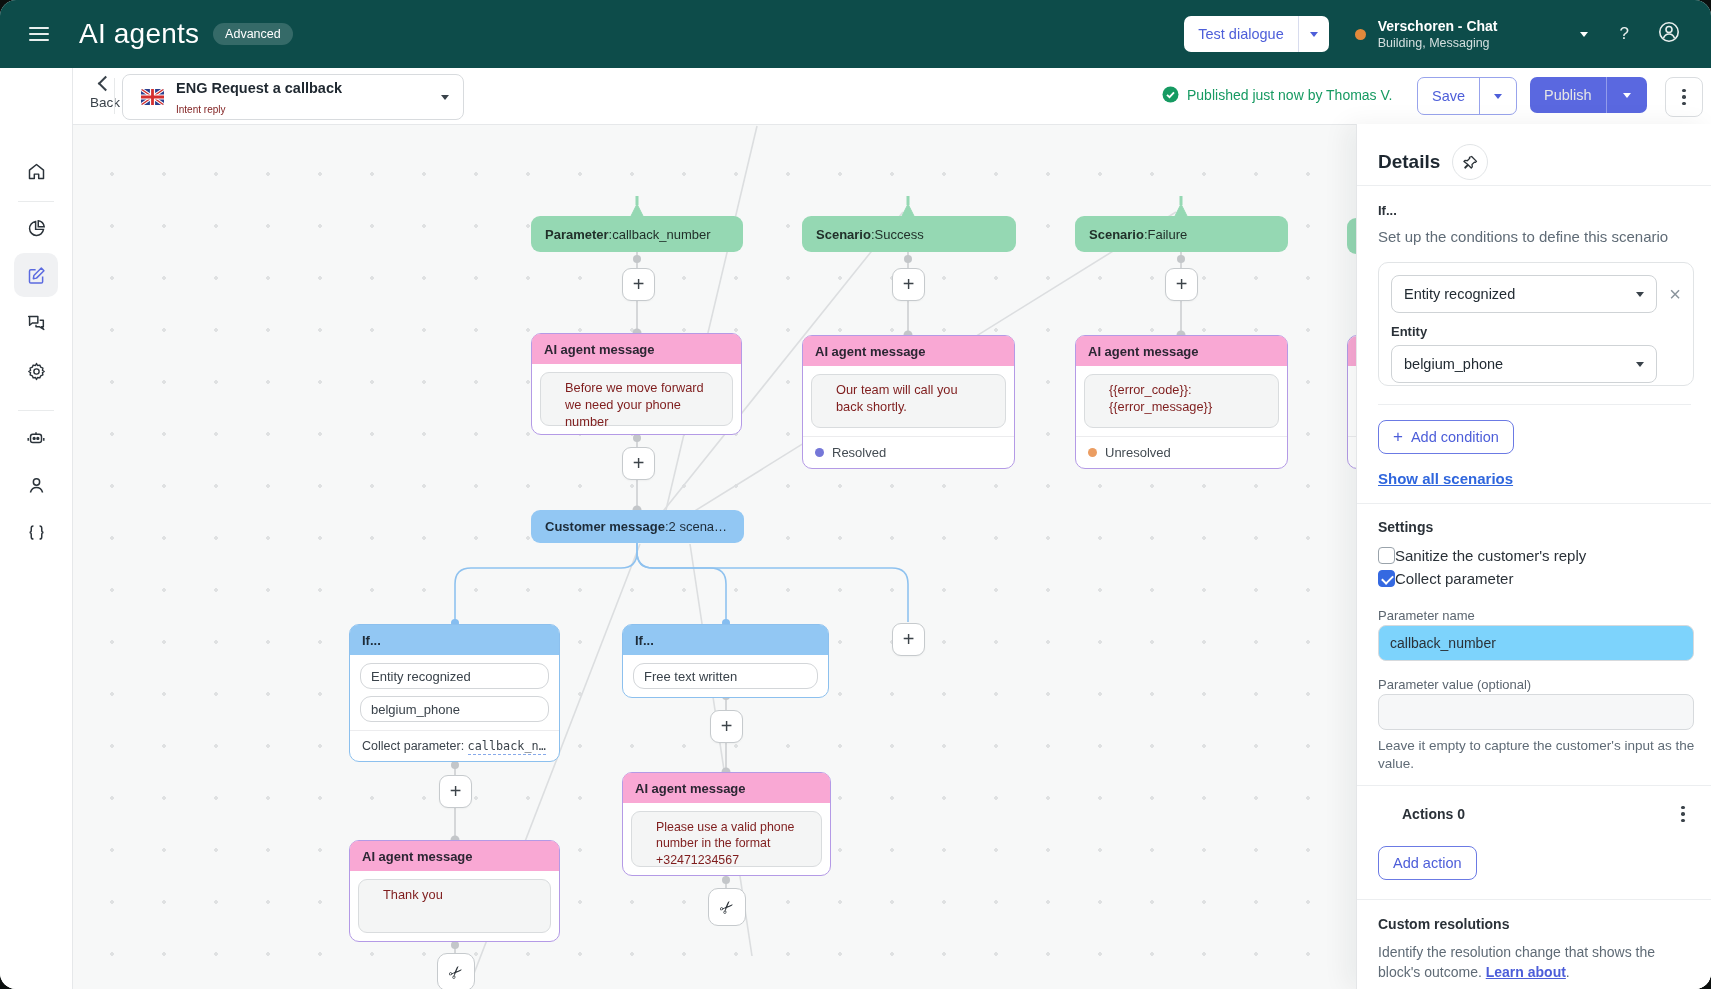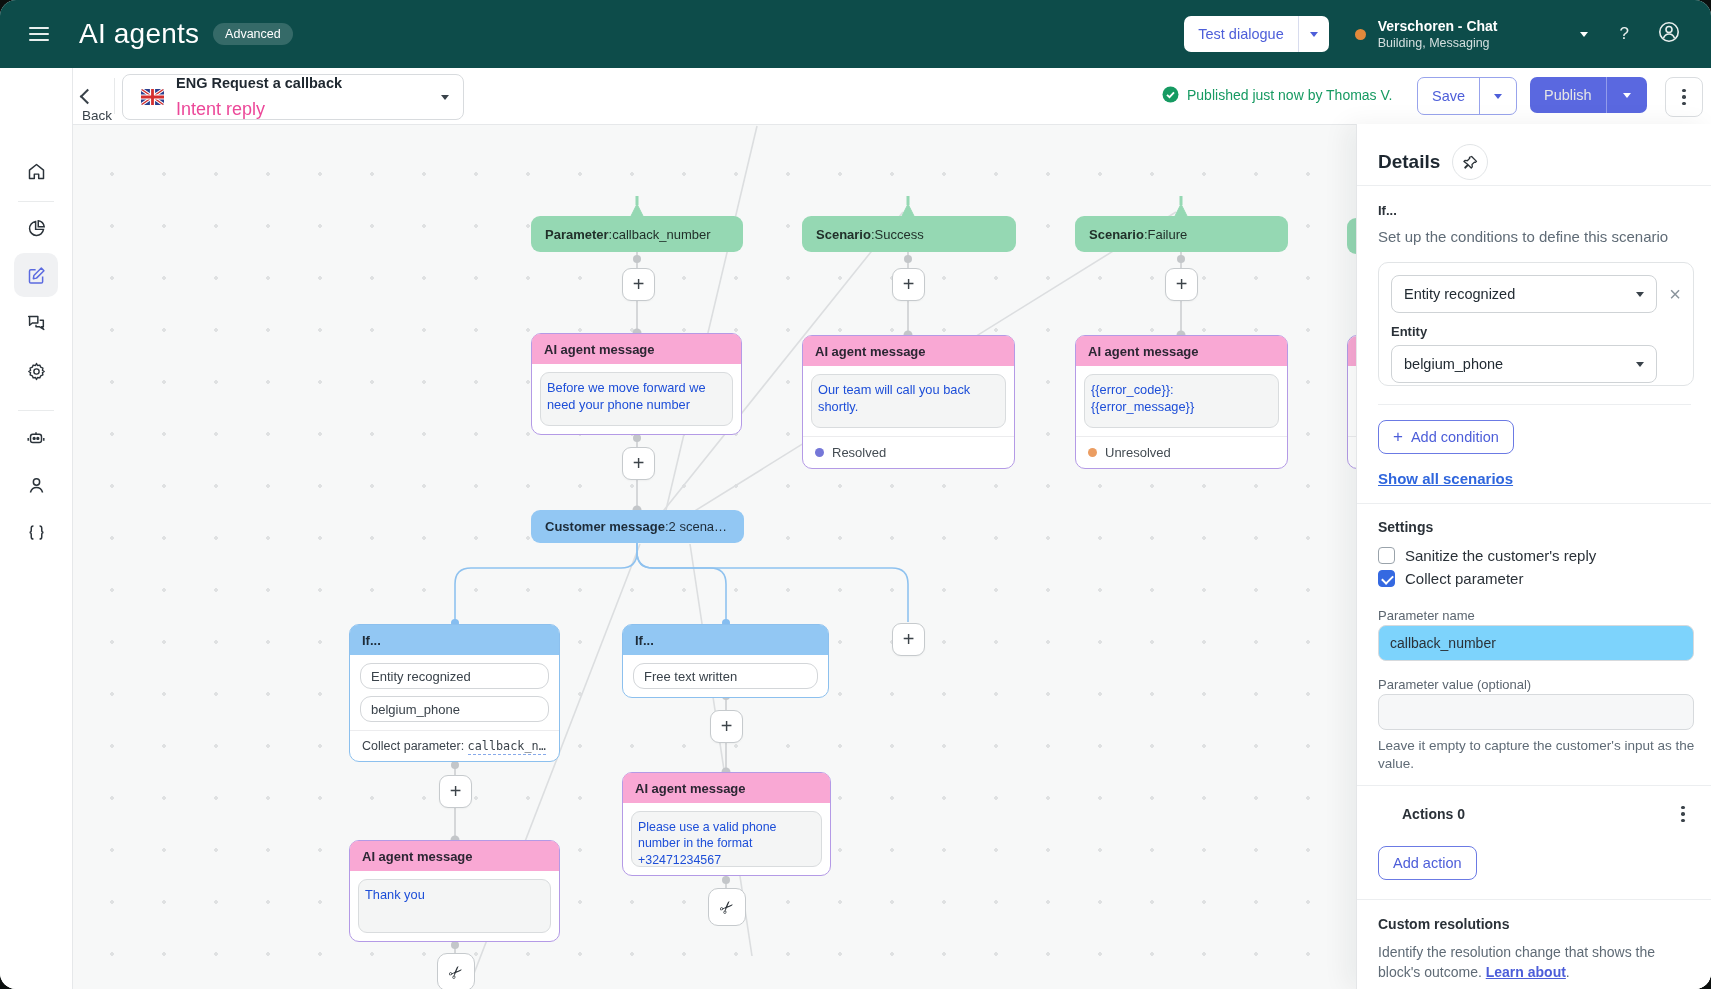--- a/index.html
+++ b/index.html
@@ -18,26 +18,26 @@
   .chev{width:0;height:0;border-left:5px solid transparent;border-right:5px solid transparent;border-top:6px solid #4d5ed9;}
   .chev.white{border-top-color:#fff;}
   .chev.sm{border-left-width:4px;border-right-width:4px;border-top-width:5px;}
   .chev.dark{border-top-color:#39424a;}
   .ws-name{color:#fff;font-size:14px;font-weight:600;}
   .ws-sub{color:rgba(255,255,255,.82);font-size:12.5px;margin-top:2px;}
   .dot{border-radius:50%;display:inline-block;}
   .help-q{color:#e9efee;font-size:17px;cursor:pointer;}
   
   .tbar{position:absolute;left:0;top:68px;width:1711px;height:56px;background:#fff;border-bottom:1px solid #e6e8ea;}
-  .back{position:absolute;left:82px;top:20px;width:46px;cursor:pointer;}
+  .back{position:absolute;left:82px;top:7px;width:46px;text-align:center;cursor:pointer;}
   .back .c{display:inline-block;width:9px;height:9px;border-left:2px solid #39424a;border-bottom:2px solid #39424a;transform:rotate(45deg);}
   .back .t{font-size:13.5px;color:#39424a;margin-top:2px;}
   .flowdd{position:absolute;left:122px;top:6px;width:340px;height:44px;border:1px solid #d8dbde;border-radius:8px;background:#fff;display:flex;align-items:center;cursor:pointer;}
   .flow-t{font-size:14.5px;color:#1f2830;font-weight:600;}
-  .flow-s{font-size:18px;color:#ec4899;margin-top:8px;}
+  .flow-s{font-size:10px;color:#7f1d1d;margin-top:8px;}
   .pubtxt{color:#169a62;font-size:14px;}
   .sv{border:1px solid #98a3ec;color:#4d5ed9;}
   .pb{background:#5a68e0;color:#fff;}
   .pb .main{color:#e5e5e5;}
   .pb .arrow{border-left:1px solid rgba(255,255,255,.35);}
   .kebab{display:flex;flex-direction:column;align-items:center;justify-content:center;gap:3px;cursor:pointer;}
   .kebab i{width:3.5px;height:3.5px;border-radius:50%;background:#3c444b;display:block;}
   
   .snav{position:absolute;left:0;top:68px;width:72px;height:921px;background:#fff;border-right:1px solid #e6e8ea;}
   .sic{position:absolute;left:14px;width:44px;height:44px;display:flex;align-items:center;justify-content:center;border-radius:10px;cursor:pointer;color:#2b333a;}
@@ -50,21 +50,21 @@
   .pill .b{font-weight:700;}
   .green{background:#95d8b3;}
   .blue{background:#92c7f3;color:#1d2b38;}
   .card{position:absolute;background:#fff;border-radius:10px;box-sizing:border-box;cursor:pointer;}
   .card.purp{border:1.5px solid #b49ae6;}
   .card.blu{border:1.5px solid #8cc0ee;}
   .chead{height:30px;display:flex;align-items:center;padding:0 12px;font-size:13px;font-weight:700;color:#2b2633;border-radius:8px 8px 0 0;}
   .chead.purp{background:#f9a8d4;}
   .chead.blu{background:#92c7f3;color:#1d2b38;}
   .cbody{padding:8px;}
-  .msgbox{background:#f4f5f5;border:1px solid #d9dcde;border-radius:9px;padding:7px 6px;font-size:12.8px;line-height:1.32;color:#1d4ed8;box-sizing:border-box;}
+  .msgbox{background:#f4f5f5;border:1px solid #d9dcde;border-radius:9px;padding:7px 24px;font-size:12.8px;line-height:1.32;color:#7f1d1d;box-sizing:border-box;}
   .statrow{border-top:1px solid #ececee;display:flex;align-items:center;gap:8px;padding:8px 12px;font-size:13px;color:#434b52;}
   .ifbox{background:#fff;border:1px solid #d3d6d9;border-radius:11px;padding:4px 10px;font-size:13px;color:#39424a;height:26px;line-height:18px;box-sizing:border-box;}
   .collect{border-top:1px solid #ececee;padding:8px 12px;font-size:12.5px;color:#3b434b;}
   .collect .mono{font-family:"DejaVu Sans Mono",monospace;font-size:11.8px;border-bottom:1px dashed #86a9ea;padding-bottom:1px;}
   .plusbtn{position:absolute;width:31px;height:31px;background:#fff;border:1px solid #c6cacd;border-radius:9px;display:flex;align-items:center;justify-content:center;font-size:20px;color:#3c4349;cursor:pointer;box-shadow:0 1px 2px rgba(0,0,0,.04);}
   .cutbtn{position:absolute;width:36px;height:36px;background:#fff;border:1px solid #c6cacd;border-radius:10px;display:flex;align-items:center;justify-content:center;cursor:pointer;}
   .cutbtn span{display:inline-block;transform:rotate(-45deg);font-size:17px;color:#2b3238;}
   
   .panel{position:absolute;left:1356px;top:124px;width:355px;height:865px;background:#fff;border-left:1px solid #e4e6e8;box-shadow:-10px 0 24px rgba(20,30,40,.06);z-index:10;}
   .p-title{font-size:19px;font-weight:700;color:#1d2730;}
@@ -73,21 +73,21 @@
   .plabel-b{font-size:13px;font-weight:700;color:#2a3138;}
   .psub{font-size:15px;color:#5f6b76;}
   .condcard{position:absolute;left:21px;width:316px;border:1px solid #e1e4e6;border-radius:10px;box-sizing:border-box;padding:12px;}
   .psel{height:38px;border:1px solid #cfd3d6;border-radius:8px;background:#fff;display:flex;align-items:center;justify-content:space-between;padding:0 12px;font-size:14.5px;color:#222b33;cursor:pointer;box-sizing:border-box;}
   .slabel{font-size:13px;font-weight:700;color:#2a3138;}
   .xbtn{font-size:20px;color:#8a949c;cursor:pointer;line-height:1;}
   .obtn{display:inline-flex;align-items:center;gap:8px;border:1.5px solid #6b7ae4;border-radius:8px;height:34px;padding:0 14px;color:#4c5dd9;font-size:14.5px;cursor:pointer;background:#fff;box-sizing:border-box;}
   .obtn .pl{font-size:17px;}
   .linku{font-size:15px;font-weight:600;color:#2f66dd;text-decoration:underline;cursor:pointer;}
   .sechead{font-size:14px;font-weight:700;color:#2a3138;}
-  .chkrow{display:flex;align-items:center;gap:10px;font-size:15px;color:#2a3138;cursor:pointer;}
+  .chkrow{display:flex;align-items:center;font-size:15px;color:#2a3138;cursor:pointer;}
   .chk{width:17px;height:17px;border:1.5px solid #9aa3ab;border-radius:4px;box-sizing:border-box;background:#fff;}
   .chk.on{background:#3569e1;border-color:#3569e1;position:relative;}
   .chk.on::after{content:"";position:absolute;left:4.5px;top:1.5px;width:5px;height:9px;border-right:2px solid #fff;border-bottom:2px solid #fff;transform:rotate(45deg);}
   .flabel{font-size:13px;color:#5c6670;}
   .finput{width:316px;height:36px;border:1px solid #d7dadd;border-radius:8px;background:#7dd3fc;font-size:14px;color:#2a3138;padding:0 11px;box-sizing:border-box;font-family:"Liberation Sans",sans-serif;}
   .finput.empty{background:#f6f7f8;}
   .fhint{font-size:13.5px;color:#5f6b76;line-height:1.35;}
   .ppar{font-size:14px;color:#5f6b76;line-height:1.45;}
   .ppar .lnk{font-weight:700;color:#4c5dd9;text-decoration:underline;cursor:pointer;}
   svg.wires{position:absolute;left:0;top:0;pointer-events:none;}

